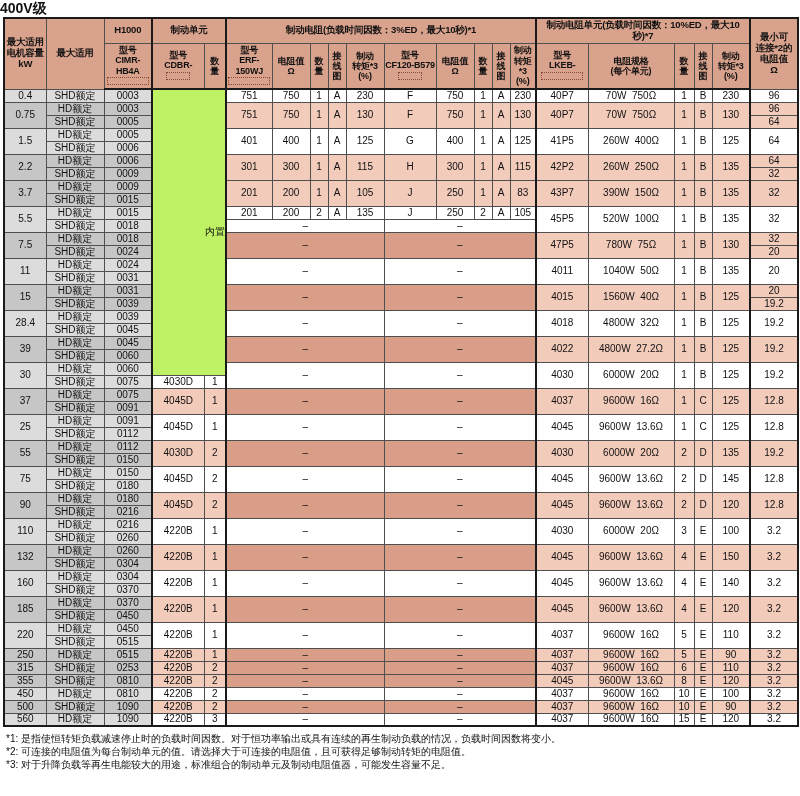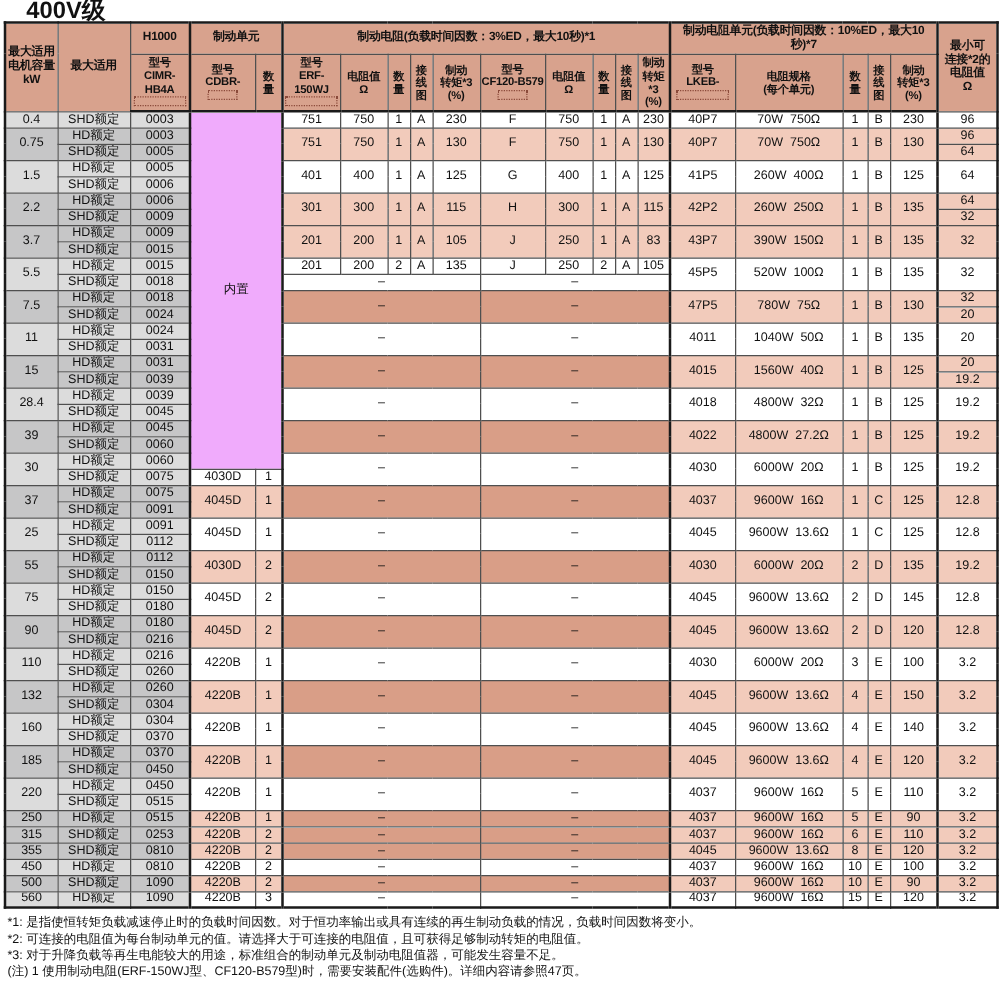--- a/index.html
+++ b/index.html
@@ -1,31 +1,31 @@
 <!DOCTYPE html>
 <html><head>
 <meta charset="utf-8">
 <style>
   html,body{margin:0;padding:0;background:#fff;}
   .page{width:800px;height:796px;background:#fff;overflow:hidden;
         font-family:"Liberation Sans","DejaVu Sans",sans-serif;color:#111;}
-  .title{font-size:19px;font-weight:bold;line-height:15px;padding:1px 0 1px 21px;}
+  .title{font-size:14px;font-weight:bold;line-height:15px;padding:1px 0 1px 0;}
   table{border-collapse:collapse;table-layout:fixed;margin-left:3px;border:2px solid #1a1a1a;}
   th,td{border:1px solid #4f4f4f;overflow:hidden;}
   thead th{background:#d8a28d;font-weight:bold;font-size:9px;line-height:1.15;
            white-space:pre-line;padding:1px 0;text-align:center;letter-spacing:-0.2px;}
   tr.h1{height:20px;} tr.h1 th{font-size:9.5px;}
   tr.h2{height:34px;}
   tr.h2 th{border-bottom:2px solid #1a1a1a;}
   tbody tr{height:13px;}
   td{font-size:10px;text-align:center;white-space:pre;padding:0;line-height:1;vertical-align:middle;}
   .gw{background:#dcdcdc;margin-top:48px;} .gs{background:#c6c6c7;}
   .w{background:#ffffff;} .s{background:#f2cbbb;}
   .ds{background:#d99e87;}
-  .builtin{background:#f0abfc;}
+  .builtin{background:#bef264;text-align:right;}
   .bl{border-left:2px solid #1a1a1a;}
   .dotbox{display:inline-block;width:40px;height:6px;border:1px dotted #8a4a3a;margin-top:1px;}
   .dotbox.small{width:22px;}
   .notes{margin:5px 0 0 6px;font-size:10px;line-height:1.3;}
   .note-line{white-space:nowrap;}
   .ind1{padding-left:21px;}
 </style>
 </head>
 <body>
 
@@ -654,16 +654,15 @@
           <td class="w">120</td>
           <td class="w bl">3.2</td>
         </tr>
       </tbody>
   </table>
 
   <div class="notes">
     <div class="note-line">*1: 是指使恒转矩负载减速停止时的负载时间因数。对于恒功率输出或具有连续的再生制动负载的情况，负载时间因数将变小。</div>
     <div class="note-line">*2: 可连接的电阻值为每台制动单元的值。请选择大于可连接的电阻值，且可获得足够制动转矩的电阻值。</div>
     <div class="note-line">*3: 对于升降负载等再生电能较大的用途，标准组合的制动单元及制动电阻值器，可能发生容量不足。</div>
-    <div class="note-line">(注) 1 使用制动电阻(ERF-150WJ型、CF120-B579型)时，需要安装配件(选购件)。详细内容请参照47页。</div>
 
   </div>
 </div>
 
 </body></html>

